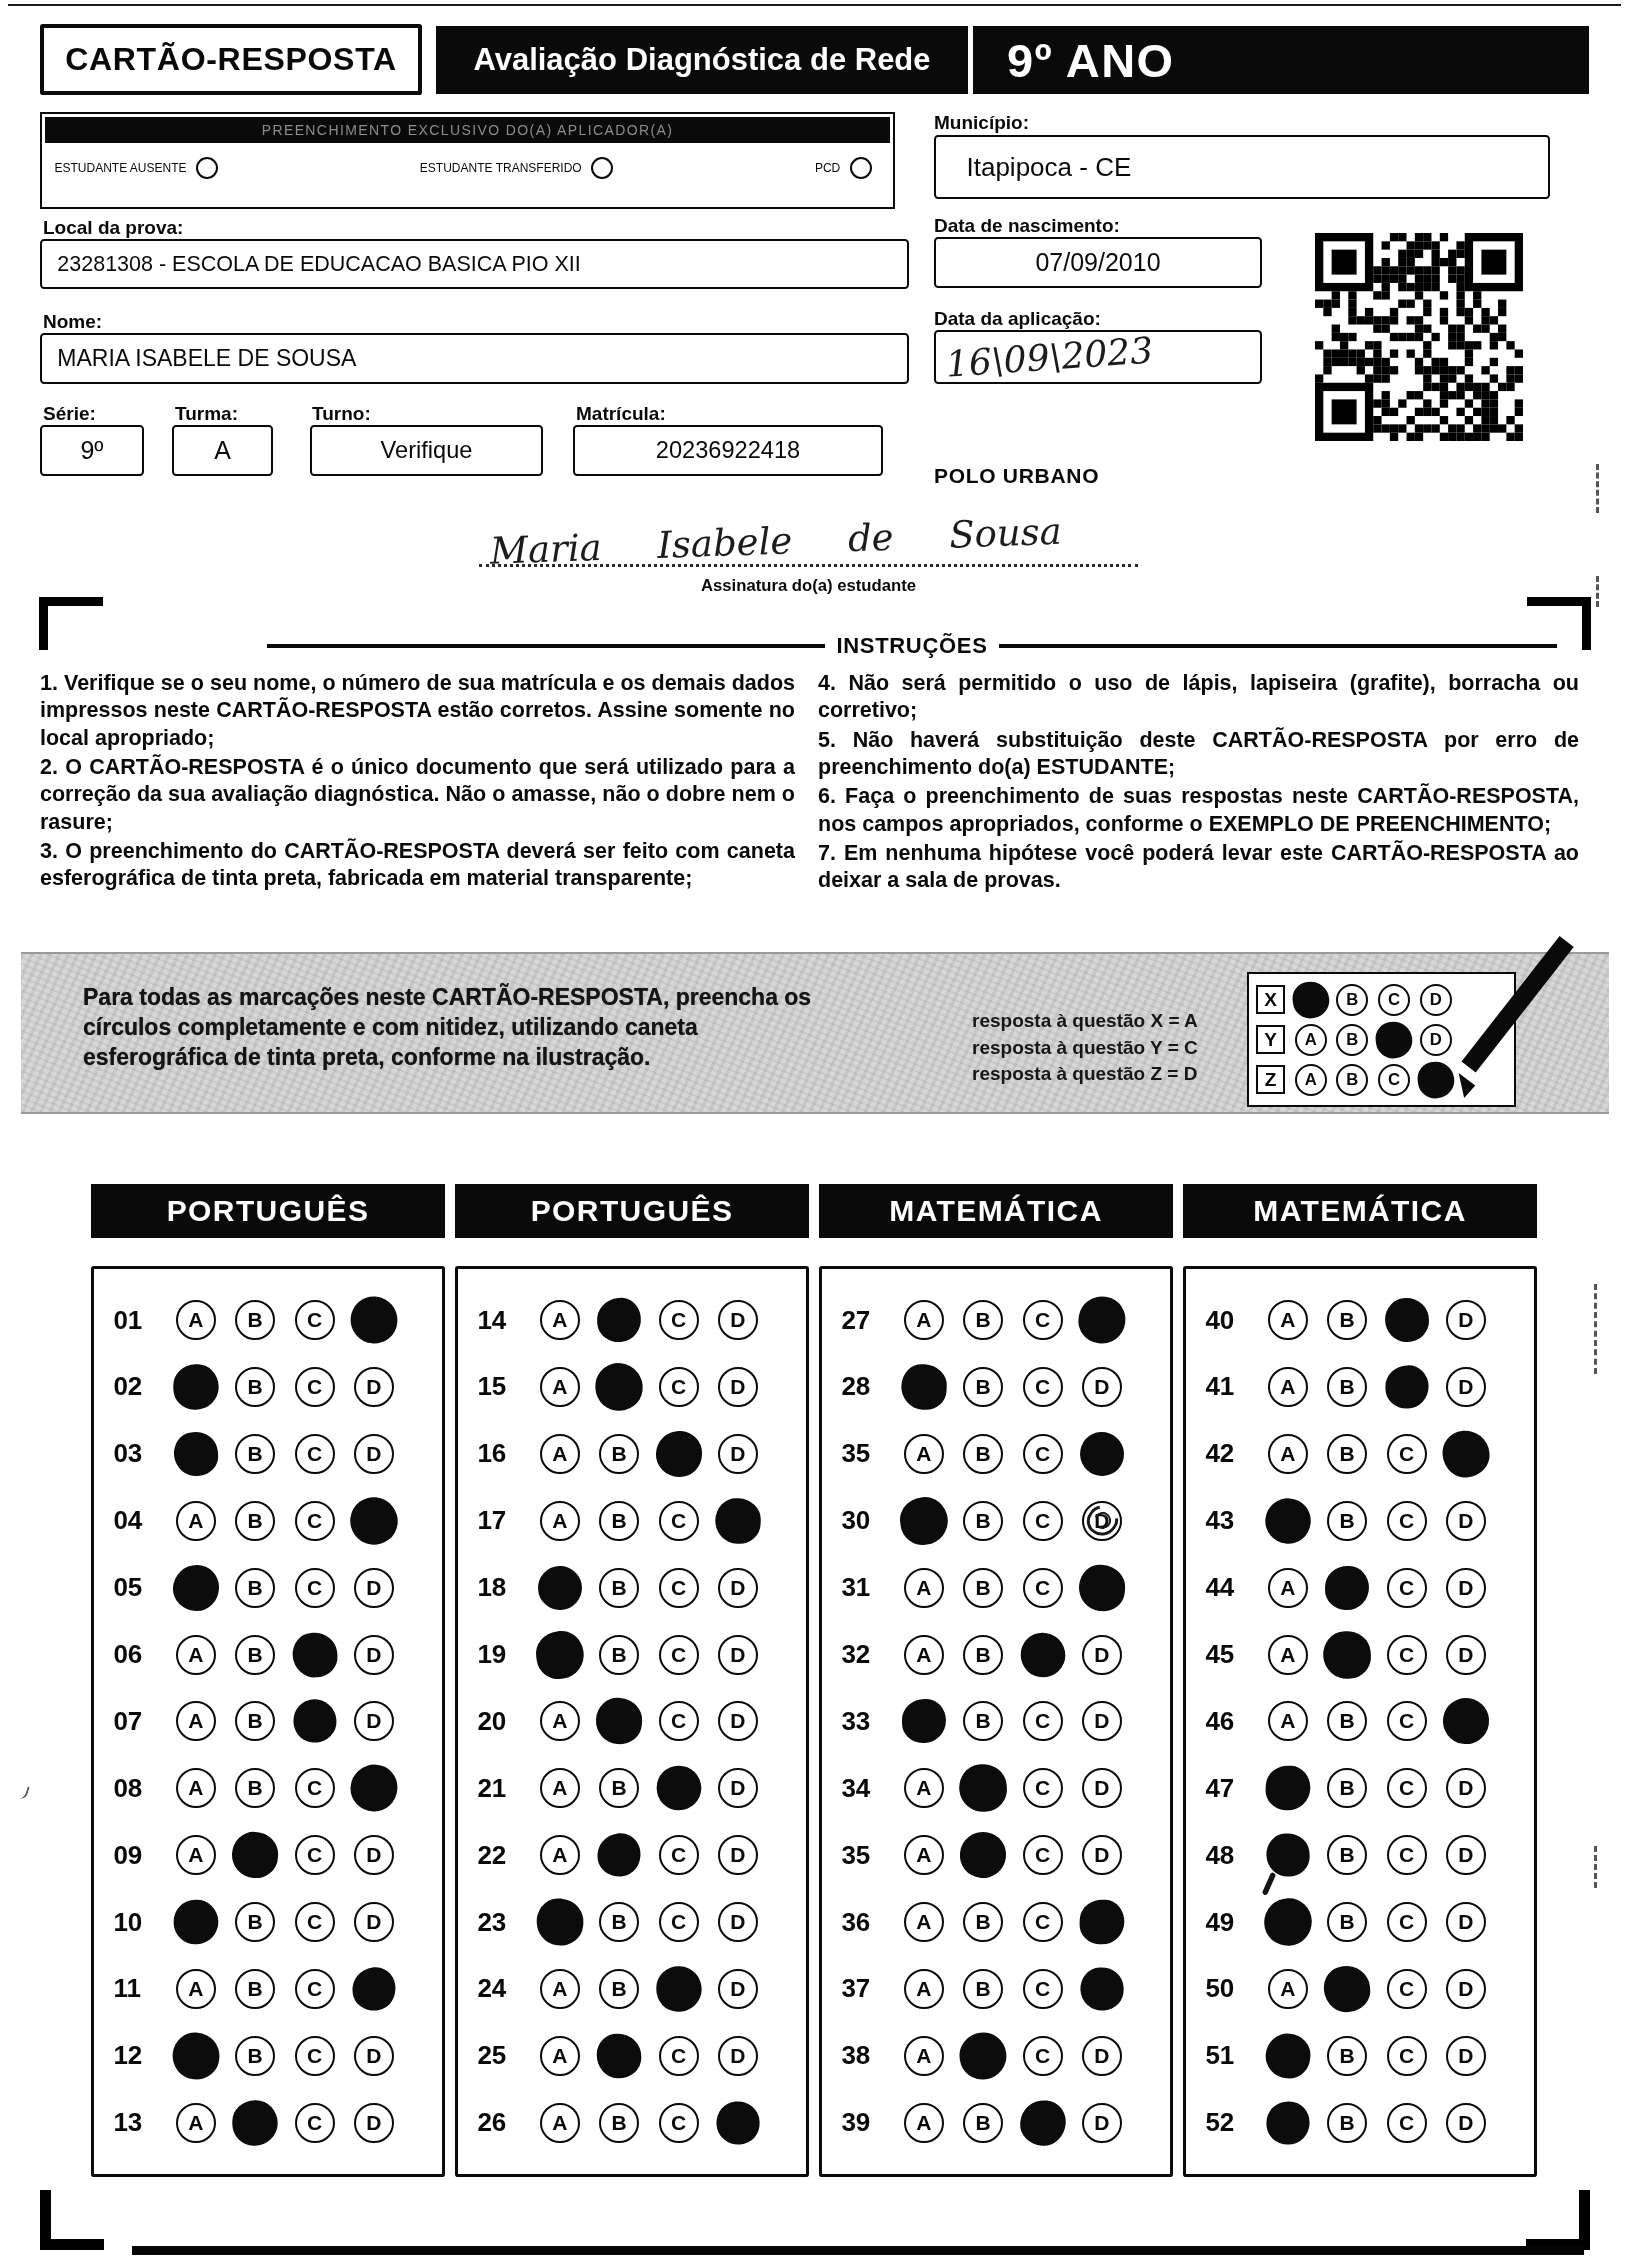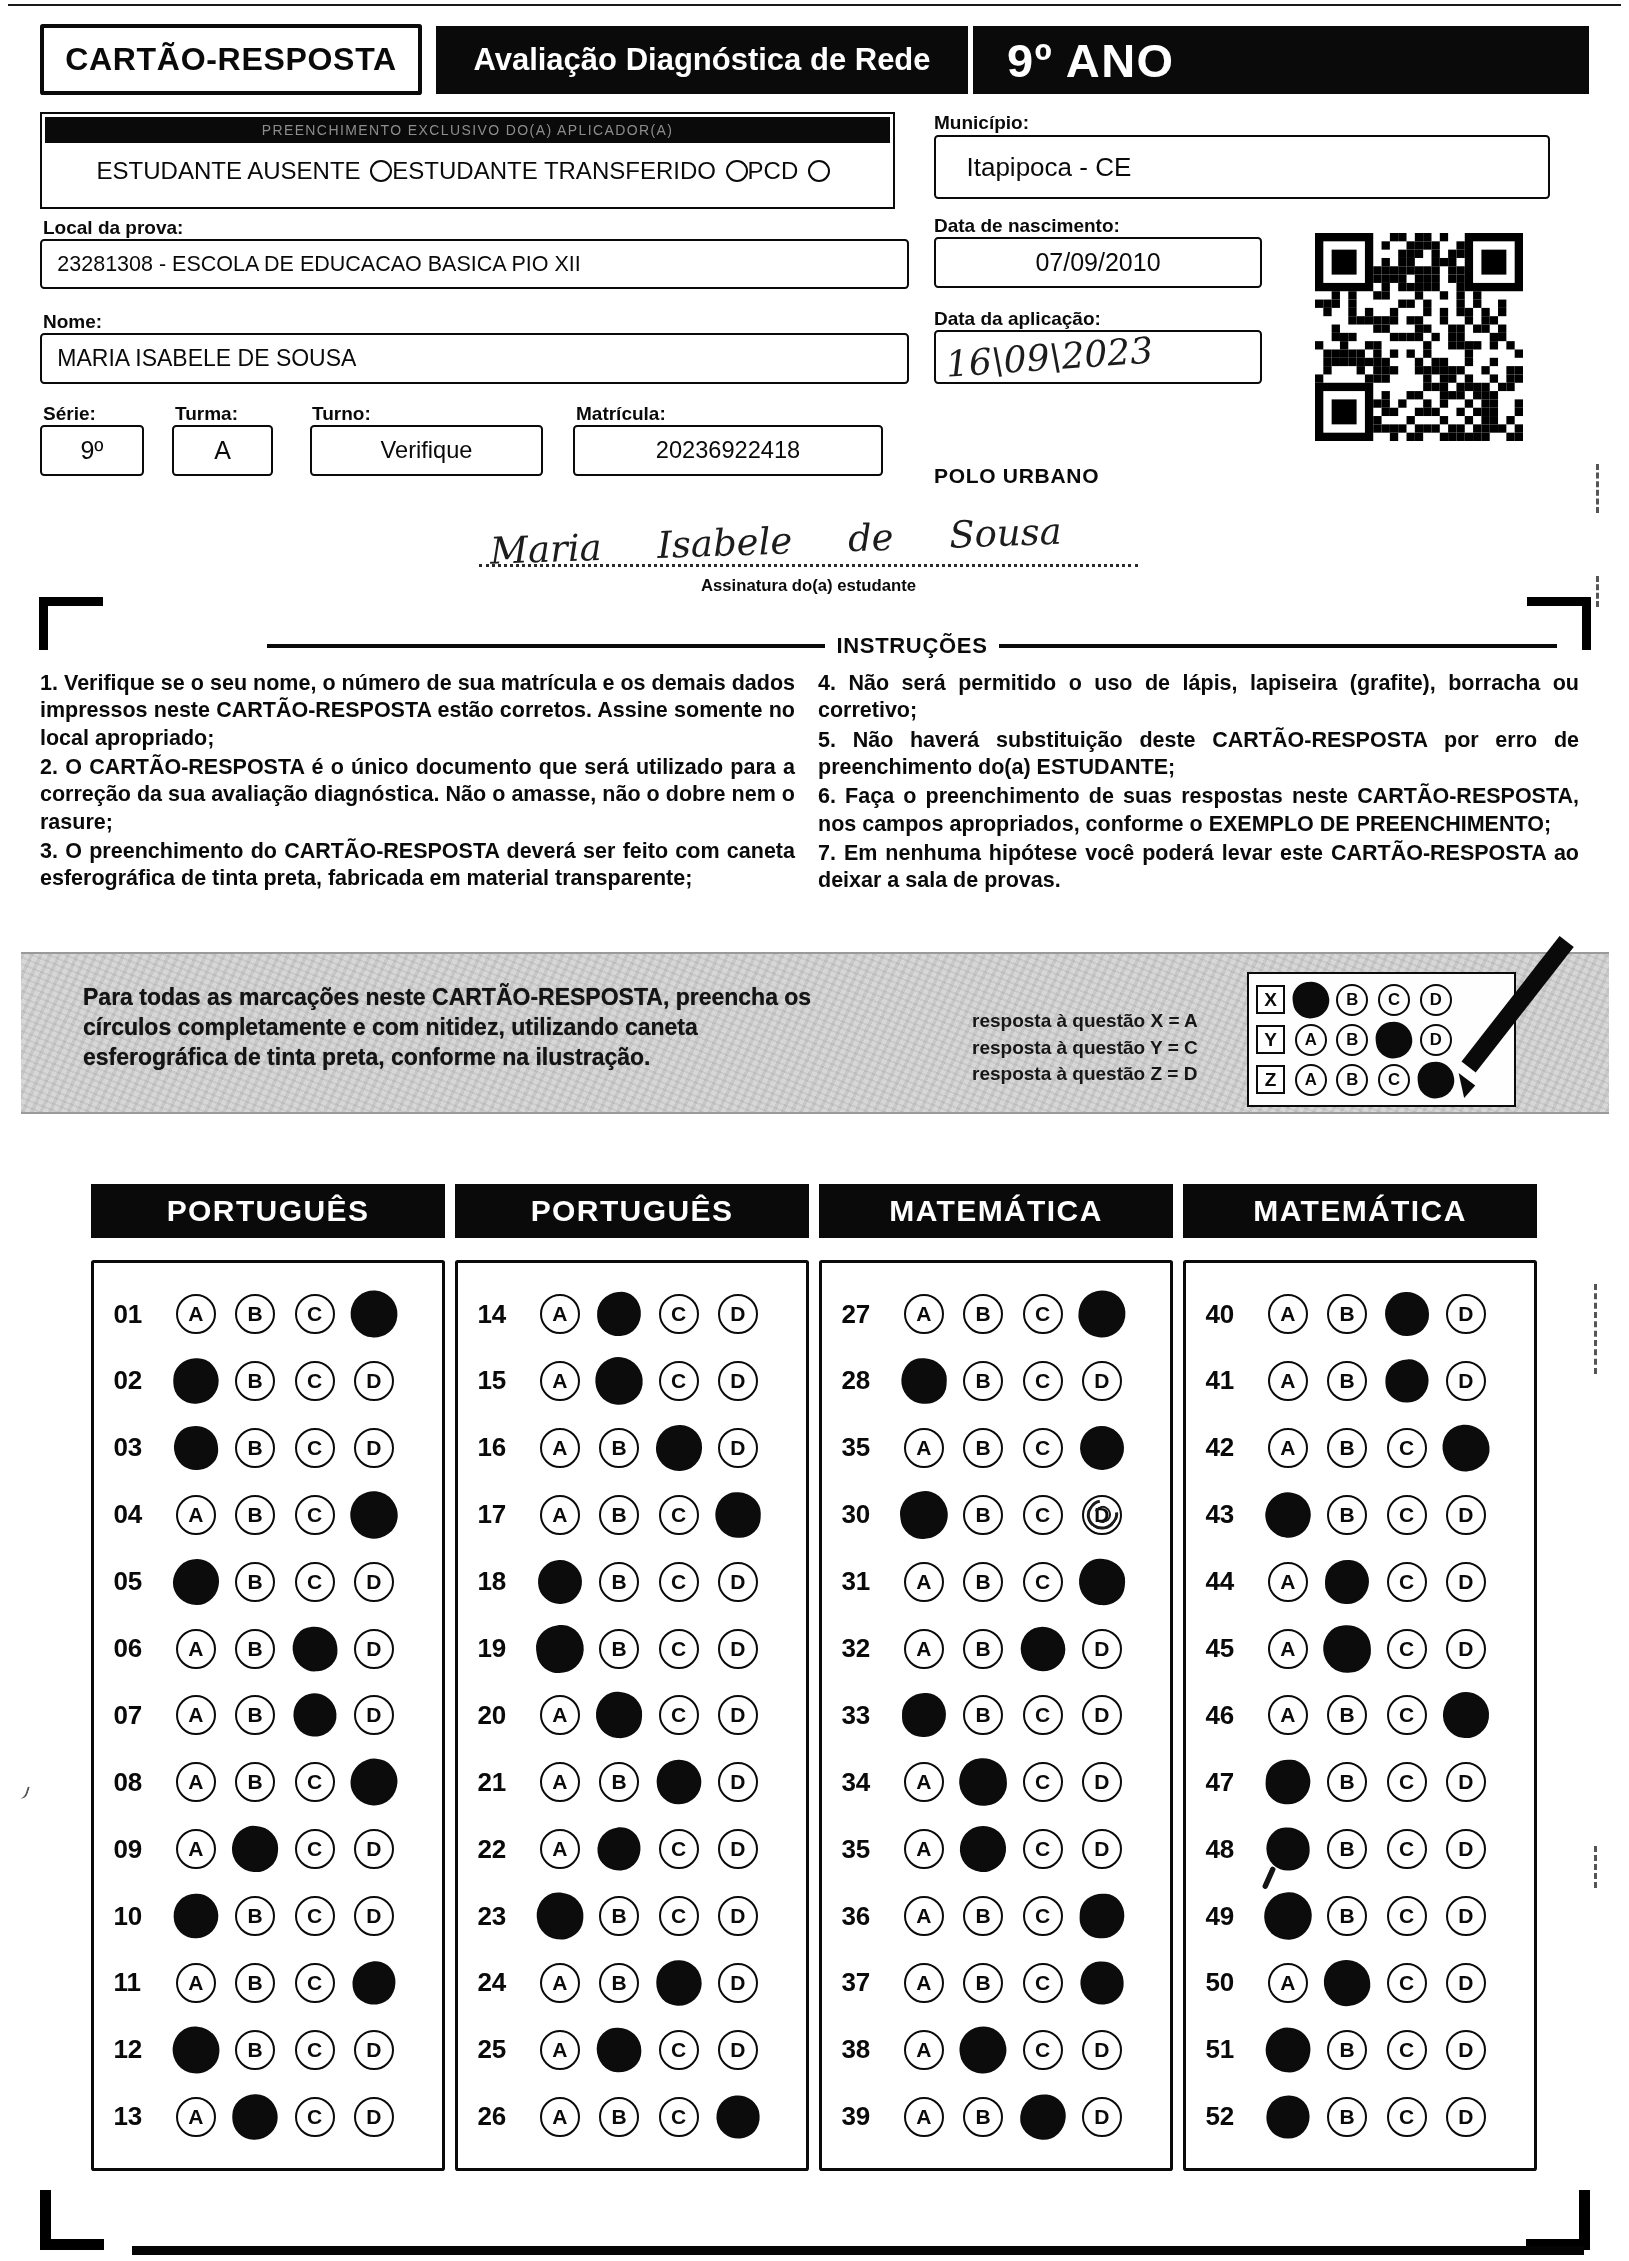--- a/index.html
+++ b/index.html
@@ -14,21 +14,21 @@
             display:flex;align-items:center;justify-content:center;font-size:32px;font-weight:700;letter-spacing:0.7px}
   .hdr-exam{left:436px;top:26px;width:532px;height:68px;background:#0a0a0a;color:#fff;
             display:flex;align-items:center;justify-content:center;font-size:31px;font-weight:700}
   .hdr-grade{left:973px;top:26px;width:616px;height:68px;background:#0a0a0a;color:#fff;
              display:flex;align-items:center;font-size:47px;font-weight:700;padding-left:34px;letter-spacing:1.4px}
 
   
   .app-box{left:40px;top:112px;width:855px;height:97px;border:2.8px solid #0a0a0a}
   .app-bar{margin:2.8px;height:26px;background:#0a0a0a;color:#8d8d8d;display:flex;align-items:center;
            justify-content:center;font-size:14px;letter-spacing:1.4px;filter:blur(0.5px)}
-  .app-opts{display:flex;align-items:center;justify-content:center;padding:11px 21px 0 12.5px;font-size:24px}
+  .app-opts{display:flex;align-items:center;justify-content:space-between;padding:11px 21px 0 12.5px;font-size:12px}
   .app-opt{display:flex;align-items:center;gap:9.7px}
   .radio{width:22px;height:22px;border:2.1px solid #0a0a0a;border-radius:50%;background:#fff}
 
   
   .lbl{font-weight:700;font-size:19px}
   .fbox{border:2.8px solid #0a0a0a;border-radius:4.2px;display:flex;align-items:center;font-weight:400;background:#fff}
   .box-local{left:40px;top:239px;width:869px;height:50px;font-size:21.5px;padding-left:15.3px}
   .box-nome{left:40px;top:333px;width:869px;height:51px;font-size:23px;padding-left:15.3px}
   .cbox{justify-content:center}
   .box-mun{left:934px;top:135px;width:616px;height:64px;font-size:26px;padding-left:30.5px}
@@ -73,21 +73,21 @@
              display:flex;align-items:center;justify-content:center;font-weight:700;font-size:16.7px;background:#fff}
   .ex-bubble.filled{background:#0b0b0b;border-color:#0b0b0b;color:transparent;
                     transform:scale(1.14) rotate(-7deg);border-radius:47% 53% 51% 49%}
   .pen{left:1424px;top:929px;pointer-events:none}
 
   
   .ans-wrap{left:91px;top:1184px;width:1446px;display:flex;justify-content:space-between}
   .ans-col{width:354px}
   .ans-header{height:54px;background:#0a0a0a;color:#fff;display:flex;align-items:center;justify-content:center;
               font-size:30px;font-weight:700;letter-spacing:1.4px}
-  .ans-box{margin-top:22px;height:911px;border:3.5px solid #0a0a0a;border-radius:2.8px;background:#fff;
+  .ans-box{margin-top:28px;height:911px;border:3.5px solid #0a0a0a;border-radius:2.8px;background:#fff;
            display:flex;flex-direction:column;justify-content:space-evenly;padding:4.2px 0 4.2px 19.4px}
   .ans-row{display:flex;align-items:center;gap:19.4px}
   .ans-num{width:43px;font-size:26px;font-weight:700}
   .bubble{position:relative;width:40px;height:40px;border:2.8px solid #0a0a0a;border-radius:50%;flex:none;
           display:flex;align-items:center;justify-content:center;font-size:21px;font-weight:700;background:#fff}
   .bubble.filled{background:#0c0c0c;border-color:#0c0c0c;color:transparent}
   .bubble.scribble::after{content:"";position:absolute;inset:2.8px;border:3.5px solid #1a1a1a;
           border-radius:50% 44% 56% 50%;border-top-color:transparent;transform:rotate(35deg)}
   .bubble.scribble::before{content:"";position:absolute;inset:9.7px;border:2.8px solid #1a1a1a;border-radius:50%;
           border-left-color:transparent;transform:rotate(-20deg)}

